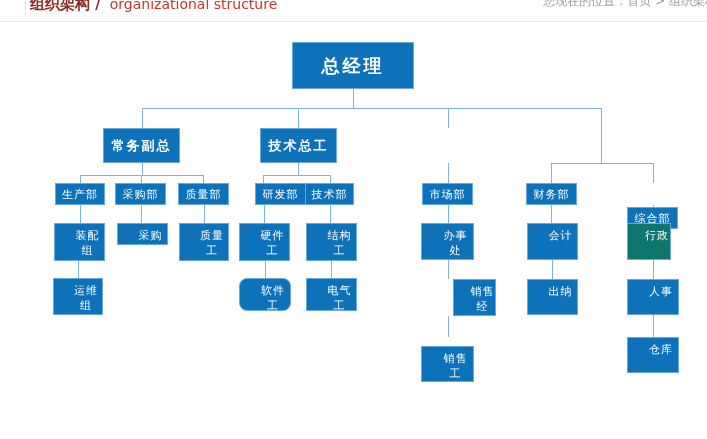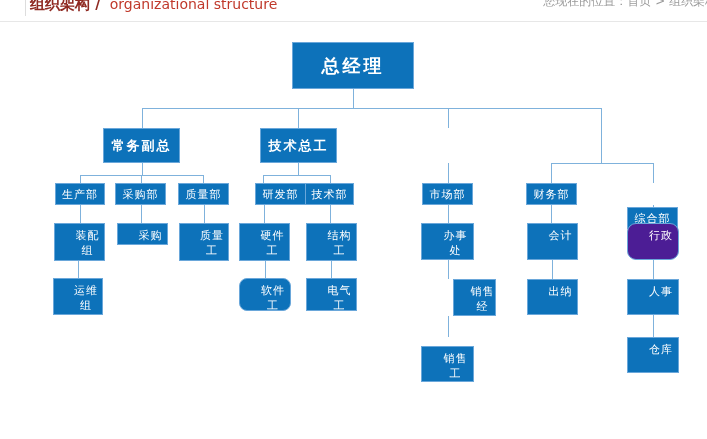--- a/index.html
+++ b/index.html
@@ -101,21 +101,21 @@
 员</div>
       <div class="node lv4" style="left: 179px; top: 223px; width: 50px; height: 38px; background: rgb(13, 114, 186); border-color: rgb(106, 167, 218);">质量工
 程师</div>
       <div class="node lv4" style="left: 239px; top: 223px; width: 51px; height: 38px; background: rgb(13, 114, 186); border-color: rgb(106, 167, 218);">硬件工
 程师</div>
       <div class="node lv4" style="left: 306px; top: 223px; width: 51px; height: 38px; background: rgb(13, 114, 186); border-color: rgb(106, 167, 218);">结构工
 程师</div>
       <div class="node lv4" style="left: 421px; top: 223px; width: 53px; height: 37px; background: rgb(13, 114, 186); border-color: rgb(106, 167, 218);">办事处
 主任</div>
       <div class="node lv4" style="left: 527px; top: 223px; width: 51px; height: 37px; background: rgb(13, 114, 186); border-color: rgb(106, 167, 218);">会计</div>
-      <div class="node lv4" style="left: 627px; top: 223px; width: 52px; height: 37px; background: #4c1d95; border-color: rgb(106, 167, 218); border-radius: 9px;">行政</div>
+      <div class="node lv4" style="left: 627px; top: 223px; width: 44px; height: 37px; background: #0f766e; border-color: rgb(106, 167, 218);">行政</div>
       <div class="node lv4" style="left: 53px; top: 278px; width: 50px; height: 37px; background: rgb(13, 114, 186); border-color: rgb(106, 167, 218);">运维组</div>
       <div class="node lv4" style="left: 239px; top: 278px; width: 52px; height: 33px; background: rgb(13, 114, 186); border-color: rgb(106, 167, 218); border-radius: 8px;">软件工
 程师</div>
       <div class="node lv4" style="left: 306px; top: 278px; width: 51px; height: 33px; background: rgb(13, 114, 186); border-color: rgb(106, 167, 218);">电气工
 程师</div>
       <div class="node lv4" style="left: 421px; top: 279px; width: 43px; height: 37px; background: rgb(13, 114, 186); border-color: rgb(106, 167, 218); margin-left: 32px;">销售经
 理</div>
       <div class="node lv4" style="left: 527px; top: 279px; width: 51px; height: 36px; background: rgb(13, 114, 186); border-color: rgb(106, 167, 218);">出纳</div>
       <div class="node lv4" style="left: 627px; top: 279px; width: 52px; height: 36px; background: rgb(13, 114, 186); border-color: rgb(106, 167, 218);">人事</div>
       <div class="node lv4" style="left: 421px; top: 337px; width: 53px; height: 36px; background: rgb(13, 114, 186); border-color: rgb(106, 167, 218); margin-top: 9px;">销售工

